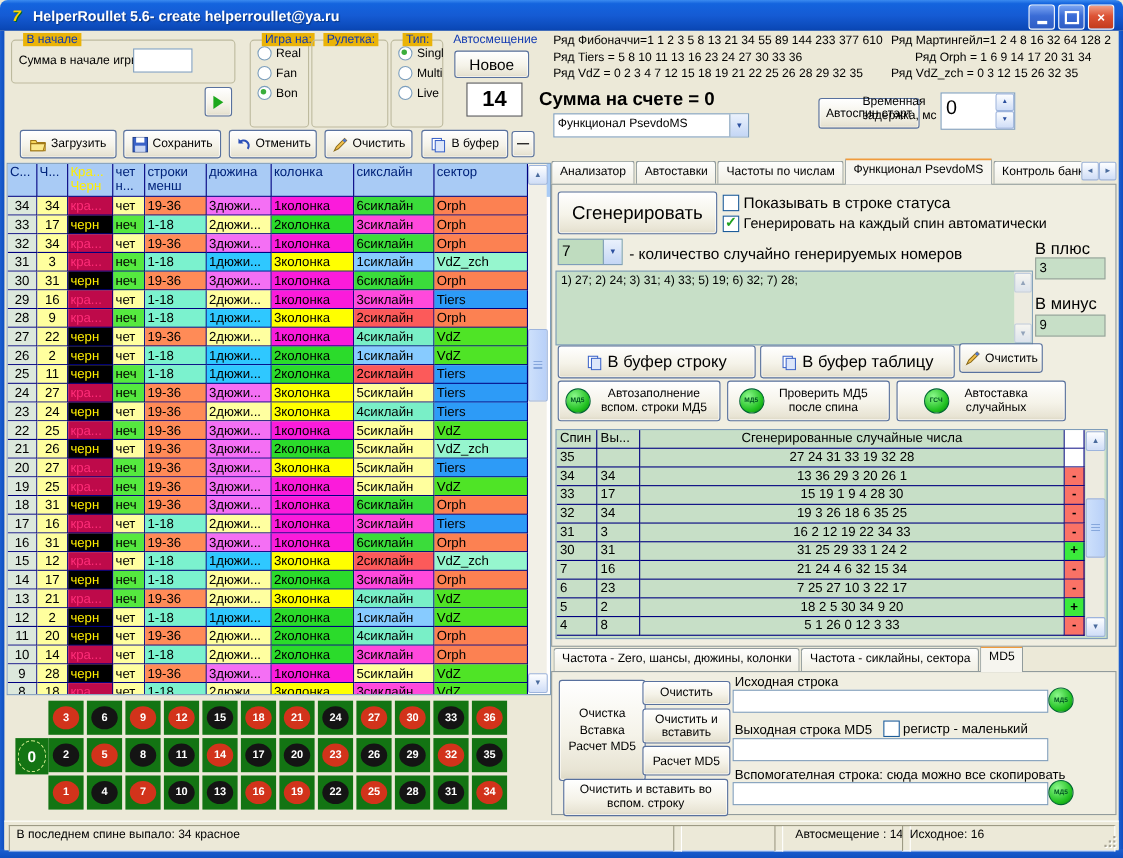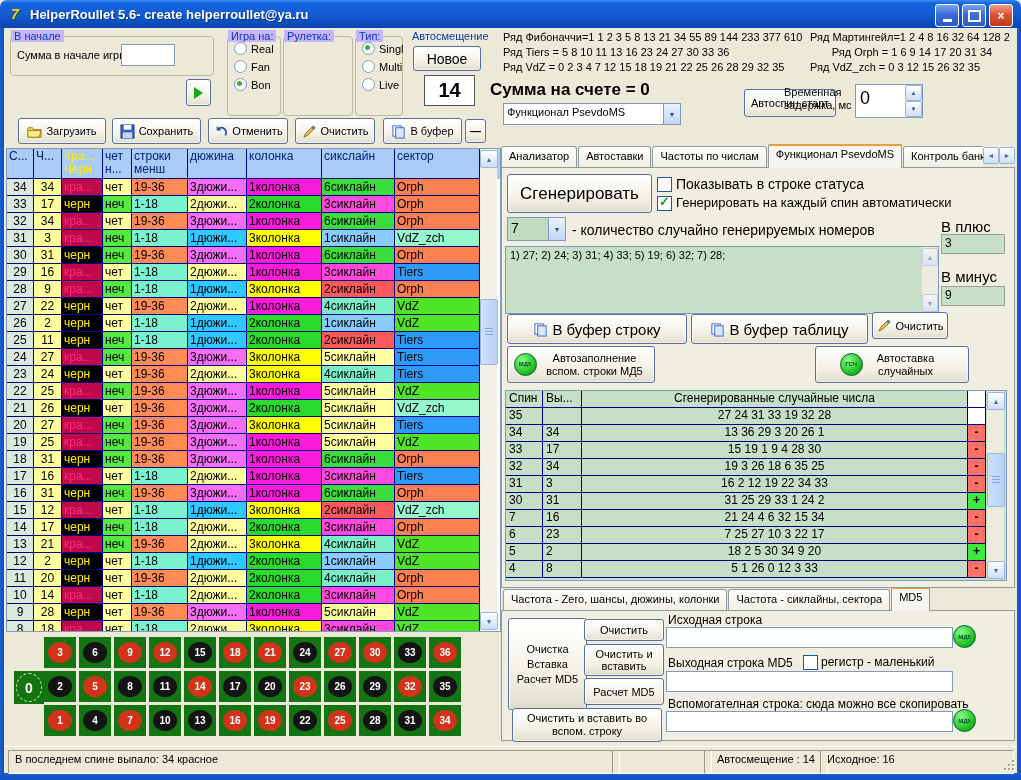--- a/index.html
+++ b/index.html
@@ -18,21 +18,21 @@
   .wbtn.close{background:linear-gradient(180deg,#F0A088,#DD5335 45%,#C23A1C);}
   .minbar{width:9px;height:3px;background:#fff;margin-top:9px;}
   .maxbox{width:9px;height:8px;border:2px solid #fff;}
   .edge{position:absolute;background:linear-gradient(90deg,#1C5FD0,#0F4FC0);}
   .edge.l{left:0;top:28px;width:4px;height:752px;}
   .edge.r{right:0;top:28px;width:4px;height:752px;}
   .edge.b{left:0;top:772px;width:1021px;height:8px;background:linear-gradient(180deg,#1C5FD0,#0F4FC0);}
   
   .abs{position:absolute;}
   .groupbox{position:absolute;border:1px solid #BDBA9E;border-radius:4px;}
-  .glbl{position:absolute;top:-7px;left:0;background:#c4b5fd;color:#1038B0;padding:0 3px;white-space:nowrap;}
+  .glbl{position:absolute;top:-7px;left:10px;background:#eab308;color:#1038B0;padding:0 3px;white-space:nowrap;}
   .btn{position:absolute;display:flex;align-items:center;justify-content:center;gap:4px;
     background:linear-gradient(180deg,#FFFFFF 0%,#F5F3E9 55%,#E8E4D4 90%,#DDD8C5 100%);
     border:1px solid #58719E;border-radius:3px;font-size:11px;text-align:center;box-shadow:inset 0 0 0 1px rgba(255,255,255,.6);}
   .input{position:absolute;background:#fff;border:1px solid #7F9DB9;}
   .combo{position:absolute;background:#fff;border:1px solid #7F9DB9;display:flex;align-items:stretch;}
   .combo .cval{flex:1;padding:2px 3px;white-space:nowrap;overflow:hidden;}
   .combo .cbtn{width:16px;background:linear-gradient(180deg,#EAF1FC,#C4D6F5);border-left:1px solid #7F9DB9;
     display:flex;align-items:center;justify-content:center;color:#2B4F9E;font-size:7px;}
   .combo.green{background:#BFDCBF;}
   .radio-row{display:flex;align-items:center;gap:4px;margin:5px 0 0 6px;}
@@ -757,20 +757,24 @@
         <path d="M2 14l4-2 8-8-2-2-8 8z" fill="#F2C14E" stroke="#8A6A18"></path>
         <path d="M10 4l2 2 2-2-2-2z" fill="#4E78D2"></path>
       </svg>
     <span>Очистить</span>
   </div>
 
   <div class="btn" style="left:507px;top:346px;width:146px;height:35px;line-height:13px;">
     <span class="md5i">МД5</span>
     <span style="width:108px;">Автозаполнение вспом. строки МД5</span>
   </div>
+  <div class="btn" style="left:661px;top:346px;width:146px;height:35px;line-height:13px;">
+    <span class="md5i">МД5</span>
+    <span style="width:100px;">Проверить МД5 после спина</span>
+  </div>
   <div class="btn" style="left:815px;top:346px;width:152px;height:35px;line-height:13px;">
     <span class="md5i">ГСЧ</span>
     <span style="width:78px;">Автоставка случайных</span>
   </div>
 
   <div class="spintbl">
     <div class="srow hd">
       <span class="sc">Спин</span>
       <span class="sc">Вы...</span>
       <span class="sc sc2">Сгенерированные случайные числа</span>
@@ -873,21 +877,21 @@
   <span class="abs" style="left:668px;top:697px;font-size:12px;">Вспомогателная строка: сюда можно все скопировать</span>
   <input class="input" style="left: 666px; top: 711px; width: 281px; height: 17px;" value="">
   <div class="abs" style="left:953px;top:709px;">
       <span class="md5i">МД5</span>
     </div>
   <div class="btn" style="left:512px;top:708px;width:146px;height:30px;line-height:13px;padding:1px;">Очистить и  вставить во вспом. строку</div>
 
   <div class="status">
     <span class="ssec" style="left:4px;width:598px;">В последнем спине выпало: 34 красное</span>
     <span class="ssec" style="left:608px;width:86px;"></span>
-    <span class="ssec" style="left:700px;width:110px;text-align:center;">Автосмещение : 14</span>
+    <span class="ssec" style="left:700px;width:110px;text-align:right;">Автосмещение : 14</span>
     <span class="ssec" style="left:816px;width:180px;">Исходное: 16</span>
     <span class="grip abs" style="right:2px;bottom:2px;width:14px;height:14px;">
       <i style="right:1px;bottom:1px;"></i>
         <i style="right:1px;bottom:5px;"></i>
         <i style="right:5px;bottom:1px;"></i>
       <i style="right:1px;bottom:9px;"></i>
         <i style="right:5px;bottom:5px;"></i>
         <i style="right:9px;bottom:1px;"></i>
     </span>
   </div>

